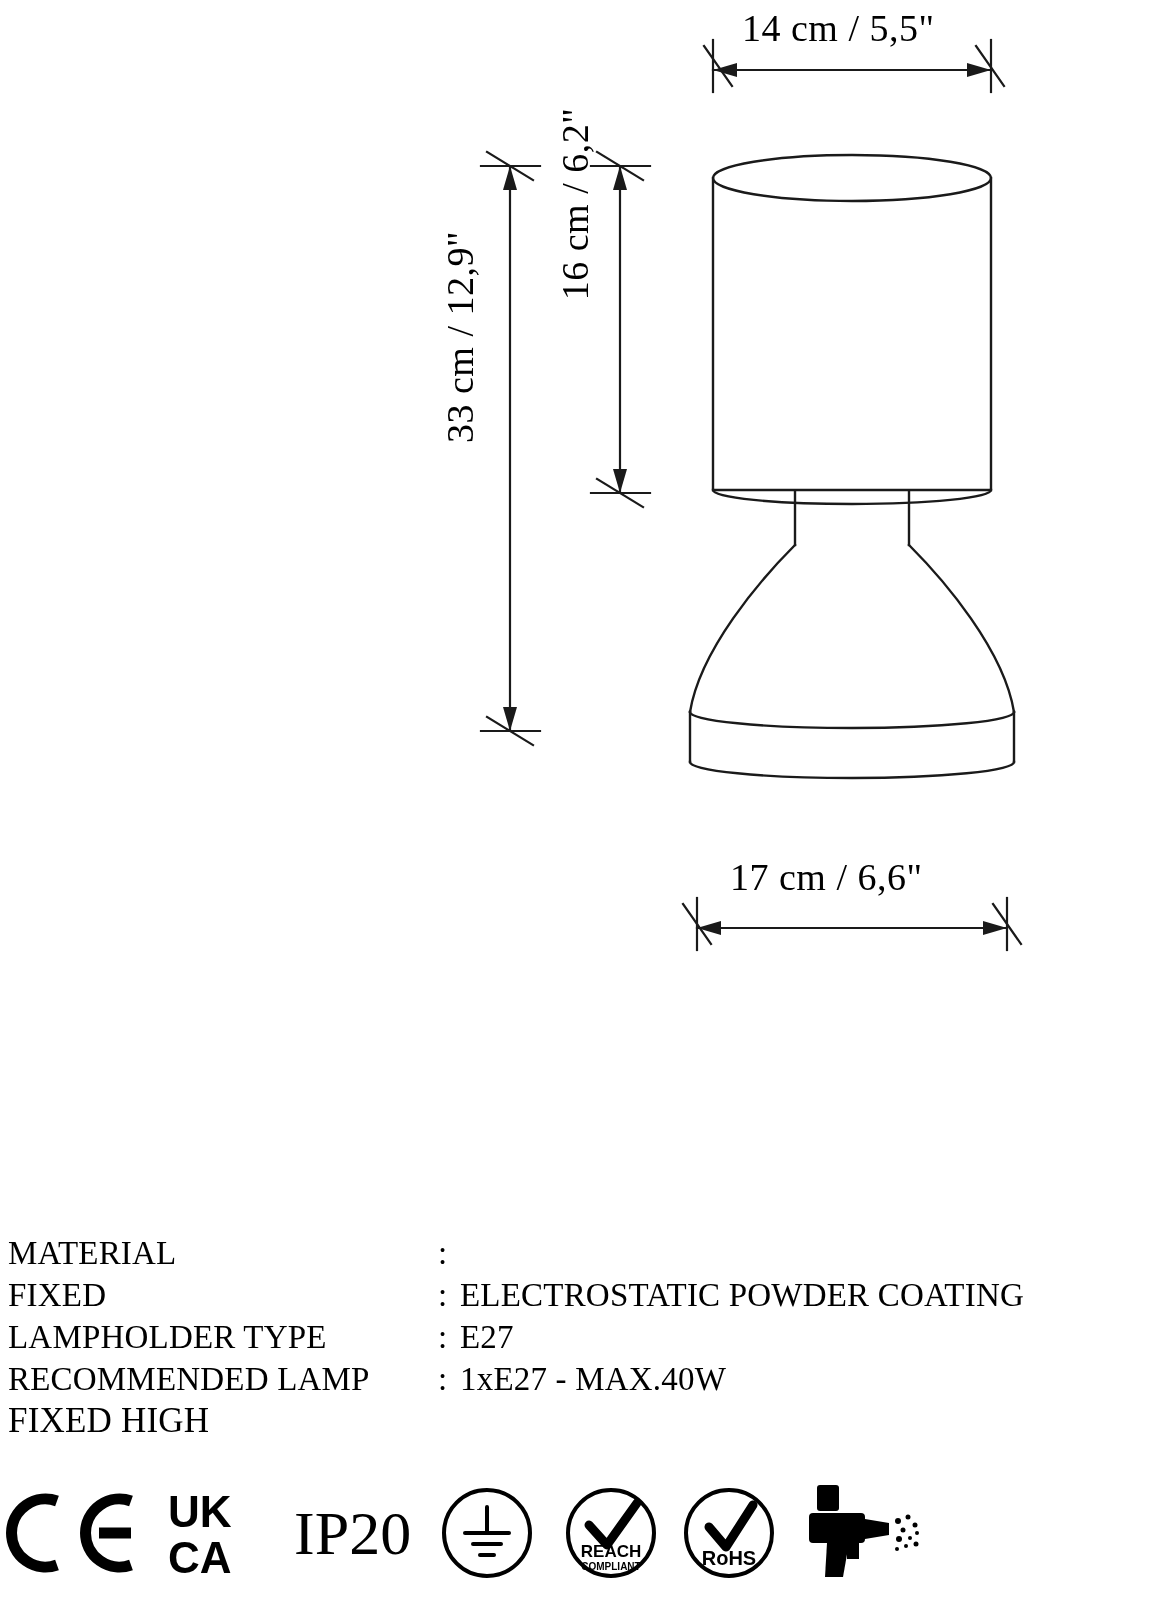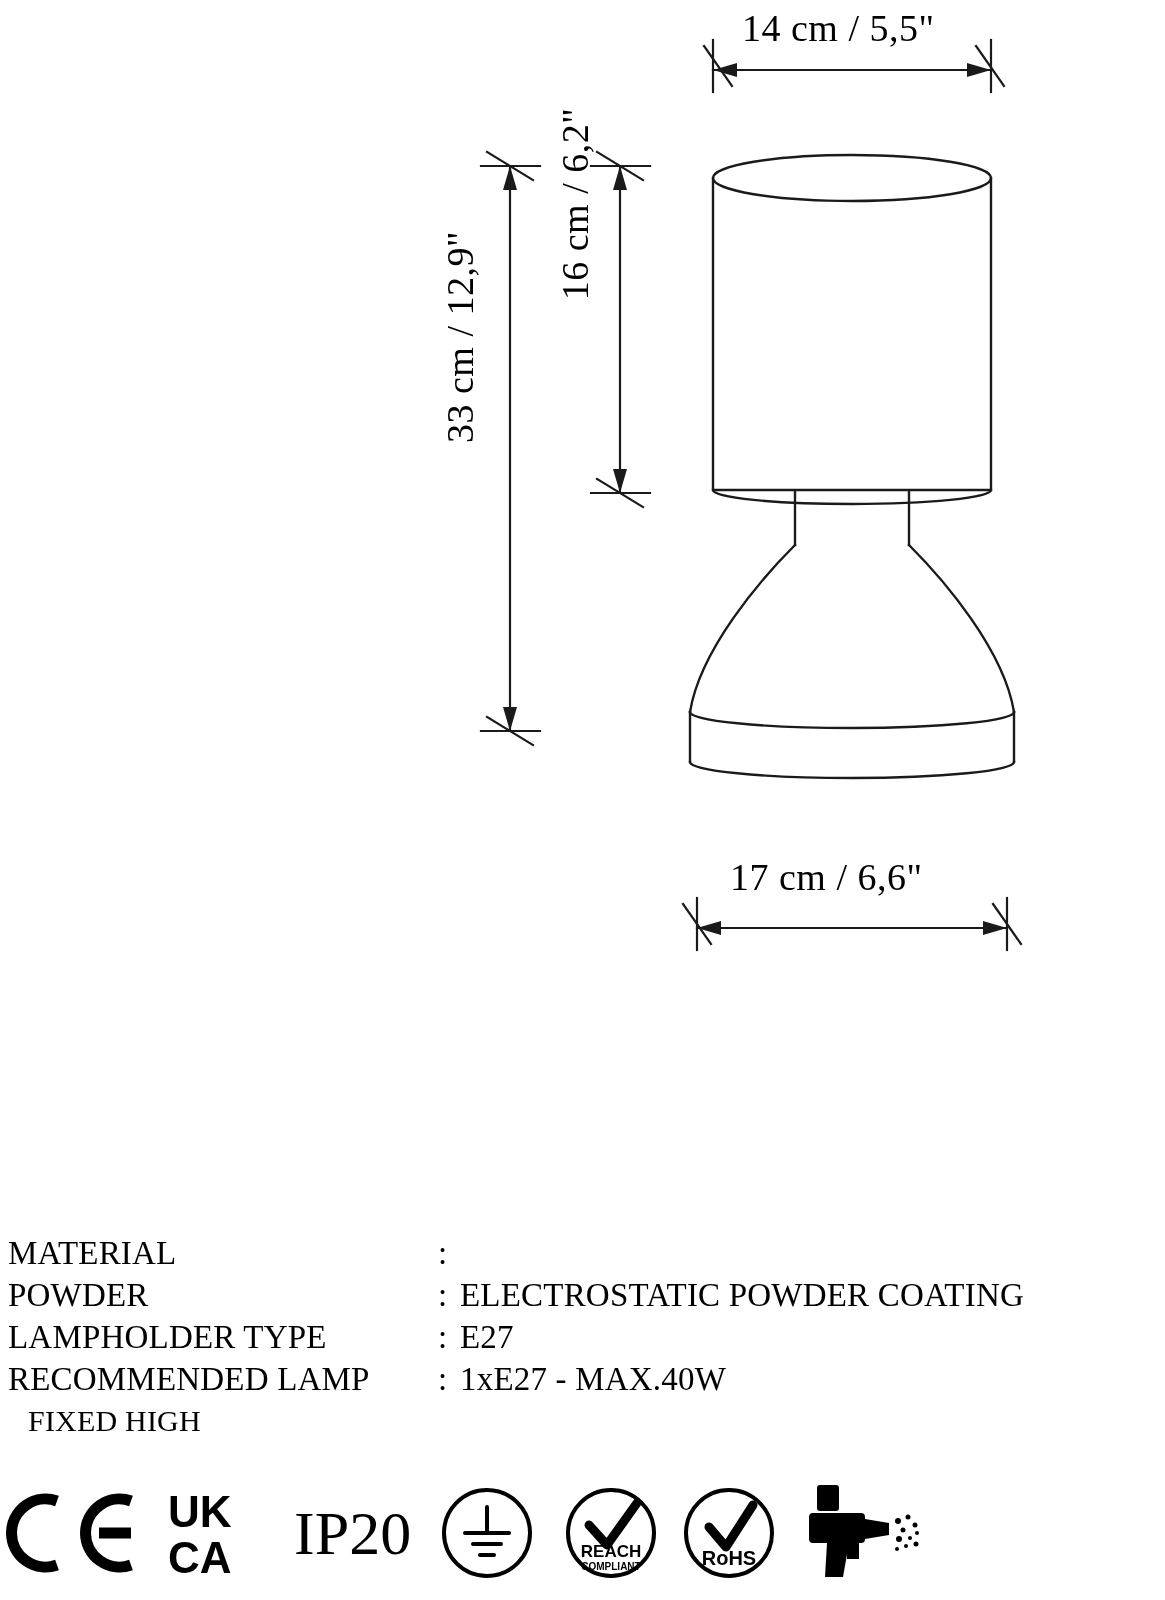--- a/index.html
+++ b/index.html
@@ -92,24 +92,23 @@
     white-space: nowrap;
   }
   .spec-sep {
     width: 22px;
     flex: 0 0 22px;
   }
   .spec-val {
     white-space: nowrap;
   }
   .spec-single {
-    font-size: 30px;
+    font-size: 35px;
     line-height: 42px;
     letter-spacing: 0.2px;
-    margin-left: 20px;
   }
 
   
   .badges {
     position: absolute;
     left: 0px;
     top: 1478px;
     width: 987px;
     height: 110px;
     display: flex;
@@ -221,21 +220,21 @@
   </div>
 
   <div class="specs">
 
     <div class="spec-row">
       <div class="spec-key">MATERIAL</div>
       <div class="spec-sep">:</div>
     </div>
 
     <div class="spec-row">
-      <div class="spec-key">POWDER</div>
+      <div class="spec-key">FIXED</div>
       <div class="spec-sep">:</div>
       <div class="spec-val">ELECTROSTATIC POWDER COATING</div>
     </div>
 
     <div class="spec-row">
       <div class="spec-key">LAMPHOLDER TYPE</div>
       <div class="spec-sep">:</div>
       <div class="spec-val">E27</div>
     </div>
 

